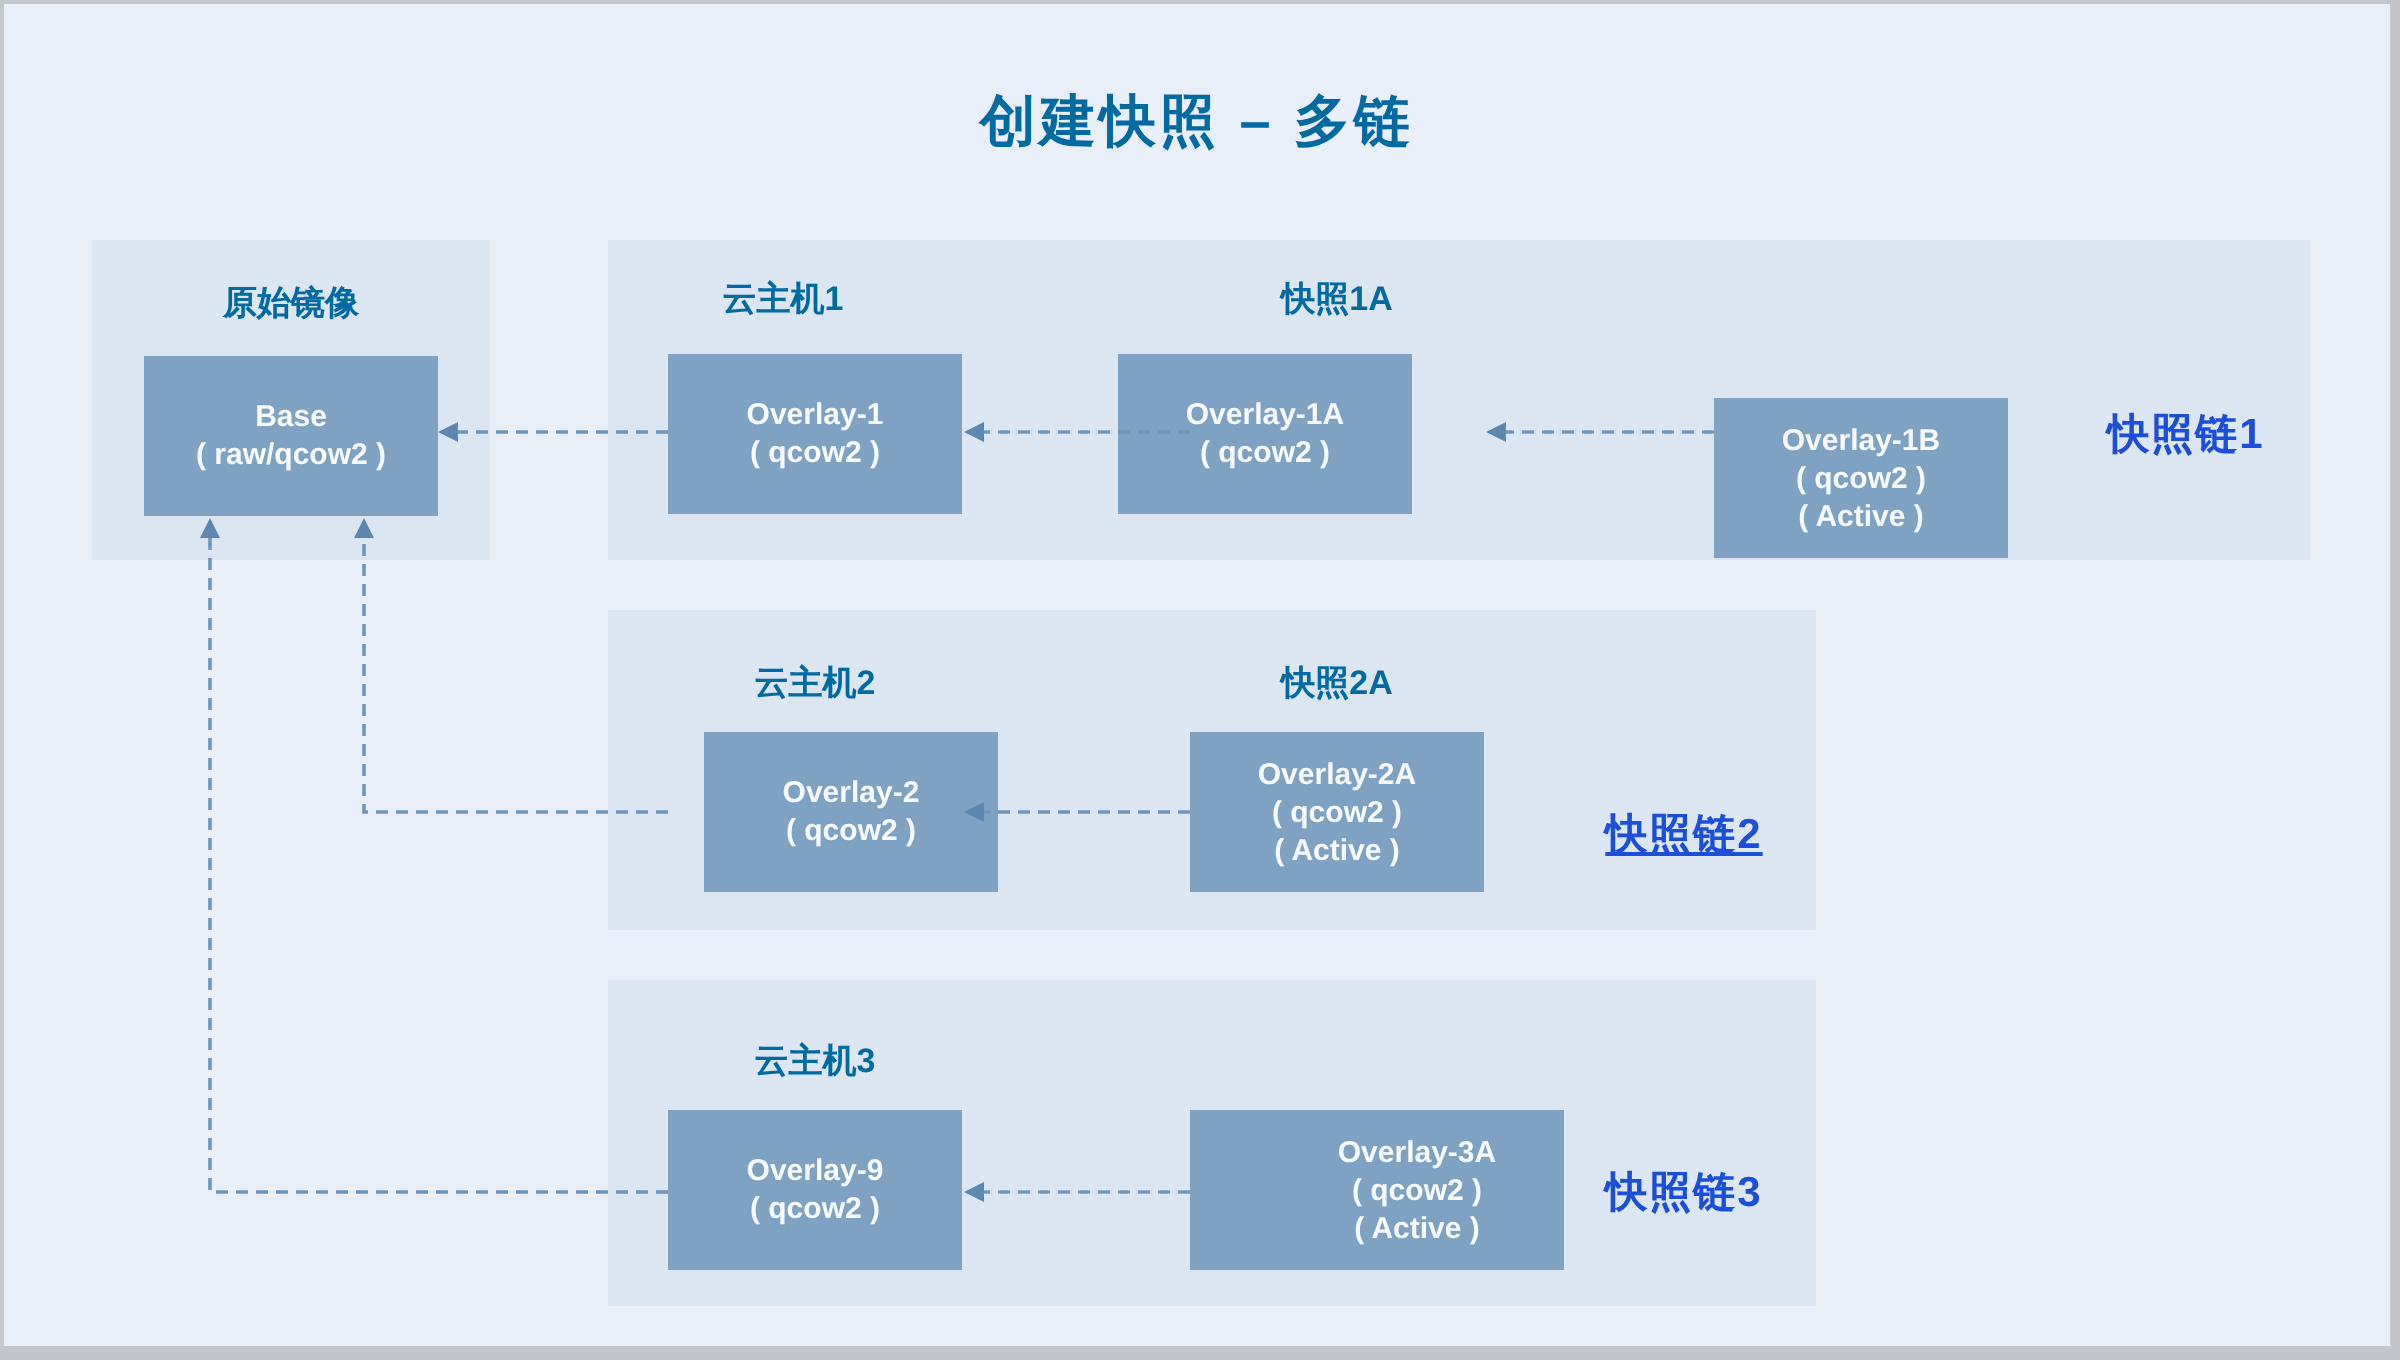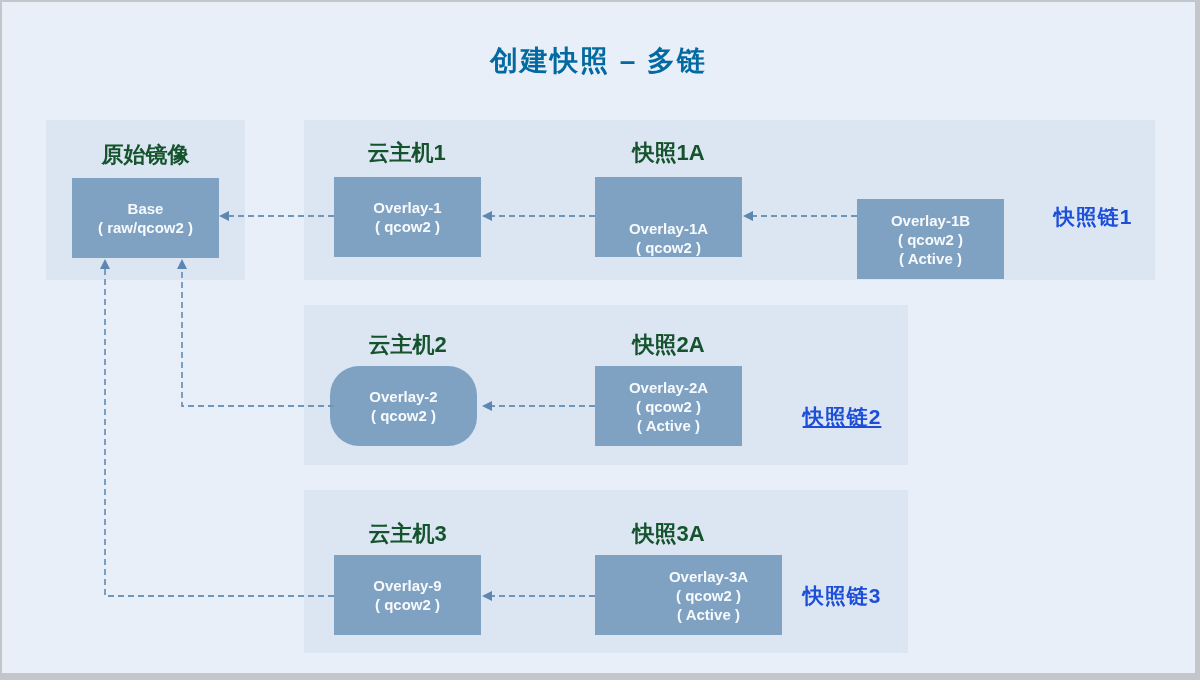--- a/index.html
+++ b/index.html
@@ -17,21 +17,21 @@
   .title{
     position:absolute;left:0;top:40px;width:100%;
     text-align:center;font-size:28px;font-weight:700;color:#0369a1;
     letter-spacing:2px;
   }
   .panel{
     position:absolute;background:#dce6f2;
   }
   .node-label{
     position:absolute;width:147px;text-align:center;
-    font-size:22px;font-weight:600;color:#14532d;
+    font-size:17px;font-weight:600;color:#0369a1;
   }
   .node-box{
     position:absolute;width:147px;height:80px;
     background:#7fa1c2;color:#f7fafd;
     display:flex;flex-direction:column;align-items:center;justify-content:center;
     font-size:15px;line-height:19px;font-weight:600;text-align:center;
   }
   .chain-label{
     position:absolute;width:180px;text-align:center;
     font-size:21px;font-weight:700;color:#1d4ed8;letter-spacing:1px;
@@ -54,54 +54,53 @@
   <div class="panel" style="left:302px;top:118px;width:851px;height:160px;"></div>
   <div class="panel" style="left:302px;top:303px;width:604px;height:160px;"></div>
   <div class="panel" style="left:302px;top:488px;width:604px;height:163px;"></div>
 
   <div class="node-label" style="left:70px;top:138px;">原始镜像</div>
   <div class="node-box" style="left:70px;top:176px;">
     <div>Base</div>
     <div>( raw/qcow2 )</div>
   </div>
 
-  <div class="node-label" style="left:331px;top:136px;text-align:center;">云主机1</div>
+  <div class="node-label" style="left:316px;top:136px;text-align:center;">云主机1</div>
   <div class="node-label" style="left:593px;top:136px;">快照1A</div>
 
   <div class="node-box" style="left:332px;top:175px;">
     <div>Overlay-1</div>
     <div>( qcow2 )</div>
   </div>
-  <div class="node-box" style="left:593px;top:175px;justify-content:flex-end;">
+  <div class="node-box" style="left:557px;top:175px;">
     <div>Overlay-1A</div>
     <div>( qcow2 )</div>
   </div>
   <div class="node-box" style="left:855px;top:175px;margin-top:22px;">
     <div>Overlay-1B</div>
     <div>( qcow2 )</div>
     <div>( Active )</div>
   </div>
   <div class="chain-label" style="left:1001px;top:201px;">快照链1</div>
 
   <div class="node-label" style="left:332px;top:328px;">云主机2</div>
   <div class="node-label" style="left:593px;top:328px;">快照2A</div>
 
-  <div class="node-box" style="left:328px;top:364px;border-radius:29px;">
+  <div class="node-box" style="left:350px;top:364px;">
     <div>Overlay-2</div>
     <div>( qcow2 )</div>
   </div>
   <div class="node-box" style="left:593px;top:364px;">
     <div>Overlay-2A</div>
     <div>( qcow2 )</div>
     <div>( Active )</div>
   </div>
   <div class="chain-label" style="left:750px;top:401px;text-decoration:underline;">快照链2</div>
 
   <div class="node-label" style="left:332px;top:517px;">云主机3</div>
-  <div class="node-label" style="left:593px;top:517px;">快照3A</div>
 
   <div class="node-box" style="left:332px;top:553px;">
     <div>Overlay-9</div>
     <div>( qcow2 )</div>
   </div>
   <div class="node-box" style="left:593px;top:553px;padding-left:40px;">
     <div>Overlay-3A</div>
     <div>( qcow2 )</div>
     <div>( Active )</div>
   </div>

